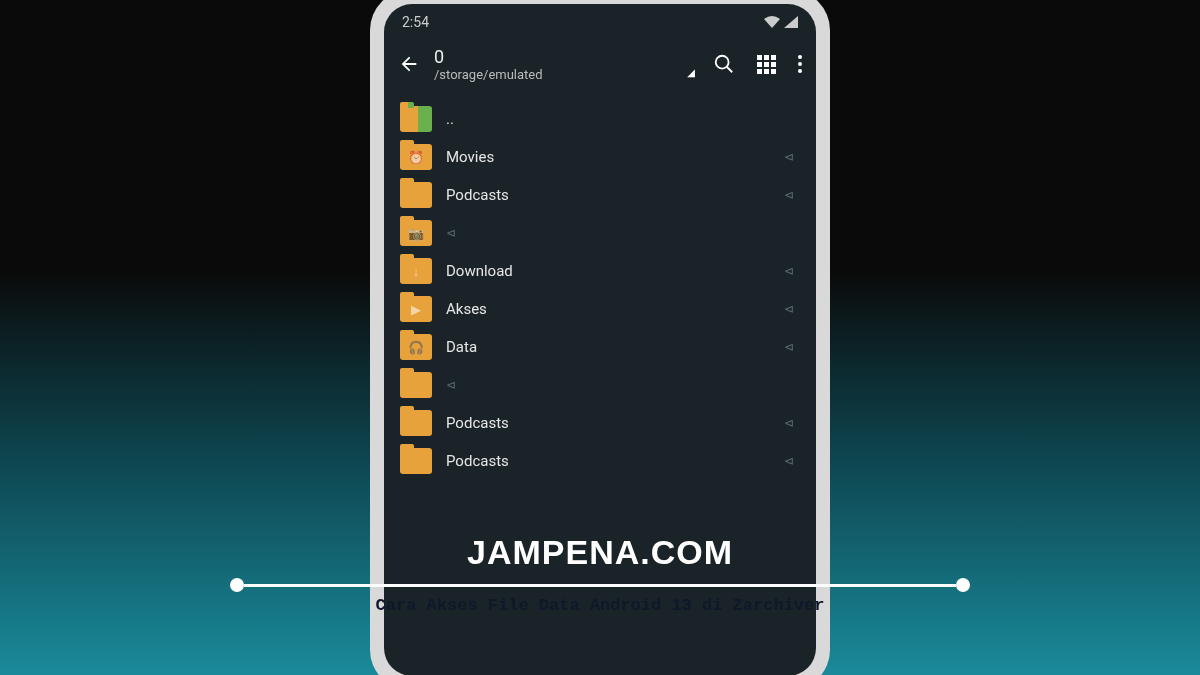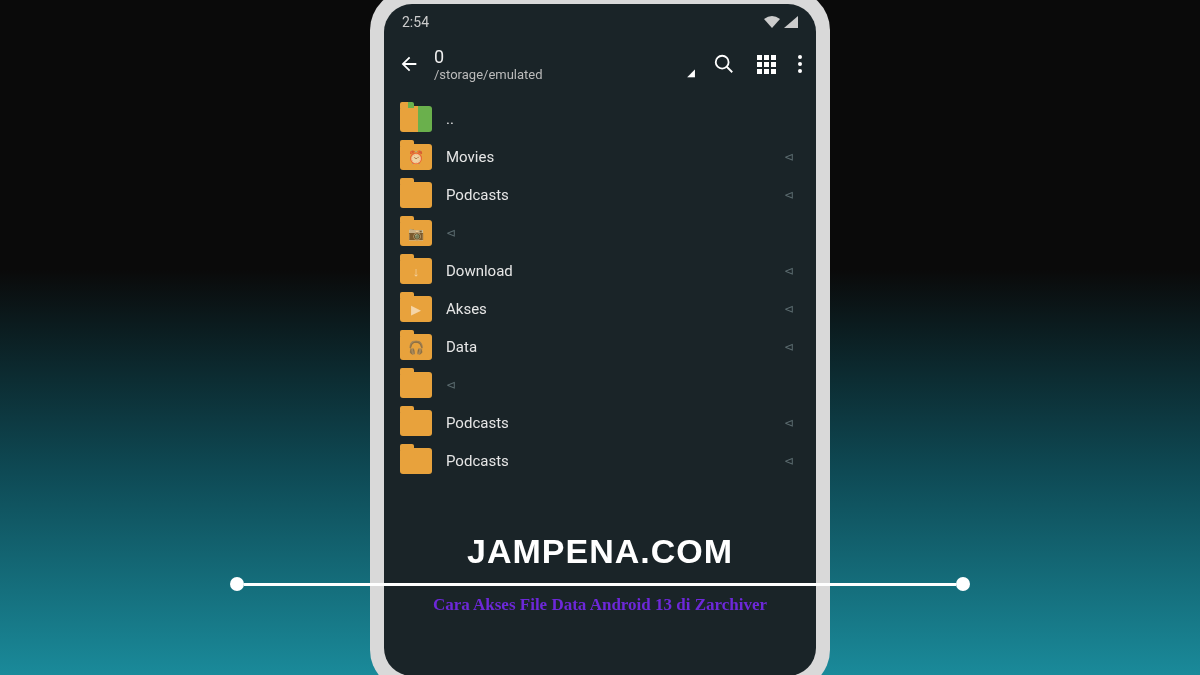--- a/index.html
+++ b/index.html
@@ -114,24 +114,24 @@
   letter-spacing: 1px;
 }
 .wm-line {
   display: flex;
   align-items: center;
   margin: 6px 0 4px;
 }
 .wm-line .dot { width: 14px; height: 14px; border-radius: 50%; background: #fff; }
 .wm-line .bar { flex: 1; height: 3px; background: #fff; }
 .wm-sub {
-  color: #6d28d9;
+  color: #0f172a;
   font-size: 17px;
   font-weight: 800;
-  font-family: Liberation Serif, serif;
+  font-family: Liberation Mono, monospace;
 }
 </style>
 </head>
 <body>
 
 <div class="phone">
   <div class="phone-inner">
 
     <div class="status-bar">
       <span>2:54</span>

